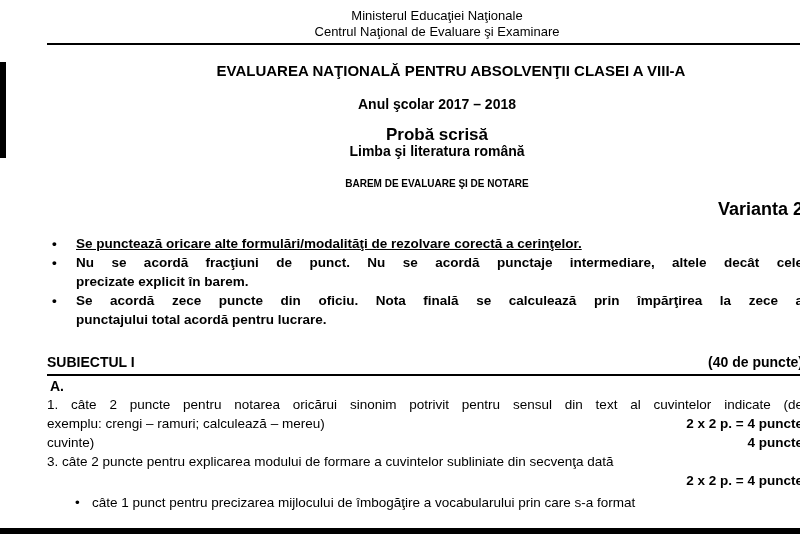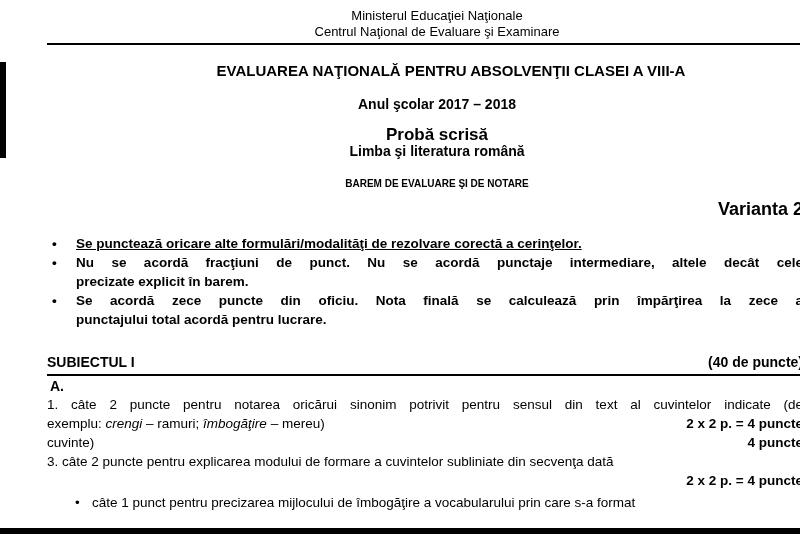--- a/index.html
+++ b/index.html
@@ -34,21 +34,21 @@
     font-weight:bold; font-size:14px; line-height:18px;
     margin-top:24px; margin-right:-22px; padding-right:22px;
     padding-bottom:3px; border-bottom:2px solid #000;
   }
   .part-label { font-weight:bold; font-size:14px; line-height:18px; padding-left:3px; margin-top:1px; }
 
   .item { line-height:19px; }
   .line-flex { display:flex; justify-content:space-between; }
   .pts { font-weight:bold; white-space:nowrap; }
   .right-line { text-align:right; font-weight:bold; }
-  .it { font-style:italic; }
+  .it { }
 
   .sub-bullet { display:flex; margin-left:28px; margin-top:3px; line-height:19px; }
   .sb-b { width:17px; flex:none; }
 
   .left-artifact { position:absolute; left:0; top:62px; width:6px; height:96px; background:#000; }
   .bottom-bar { position:absolute; left:0; bottom:0; width:100%; height:6px; background:#000; }
 </style>
 </head>
 <body>
 
@@ -96,21 +96,21 @@
     <div class="section-row">
       <span>SUBIECTUL I</span>
       <span>(40 de puncte)</span>
     </div>
 
     <div class="part-label">A.</div>
 
     <div class="item">
       <div class="jline">1. câte 2 puncte pentru notarea oricărui sinonim potrivit pentru sensul din text al cuvintelor indicate (de</div>
       <div class="line-flex">
-        <span><span>exemplu: </span><span class="it">crengi</span><span> – ramuri; </span><span class="it">îmbogăţire</span><span> – mereu)</span></span>
+        <span><span>exemplu: </span><span class="it">crengi</span><span> – ramuri; </span><span class="it">calculează</span><span> – mereu)</span></span>
         <span class="pts">2 x 2 p. = 4 puncte</span>
       </div>
     </div>
 
     <div class="item">
       <div class="line-flex">
         <span>cuvinte)</span>
         <span class="pts">4 puncte</span>
       </div>
     </div>

